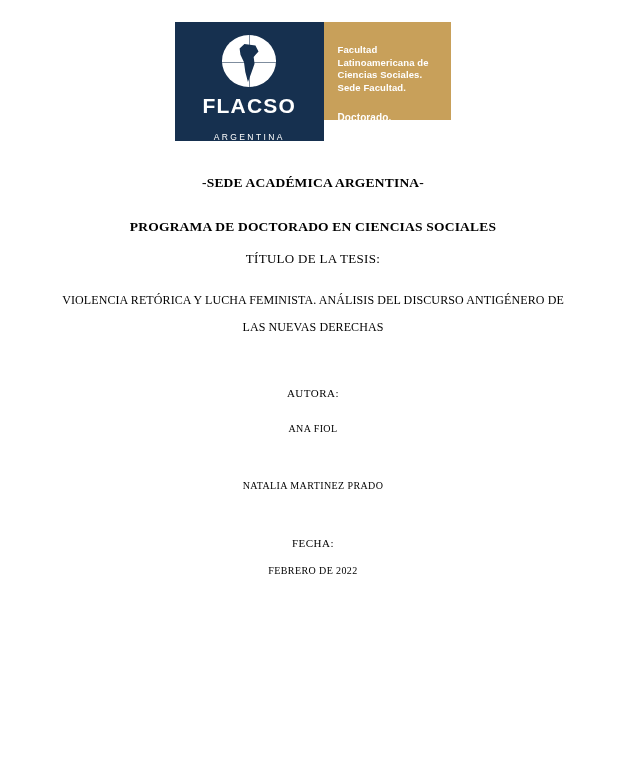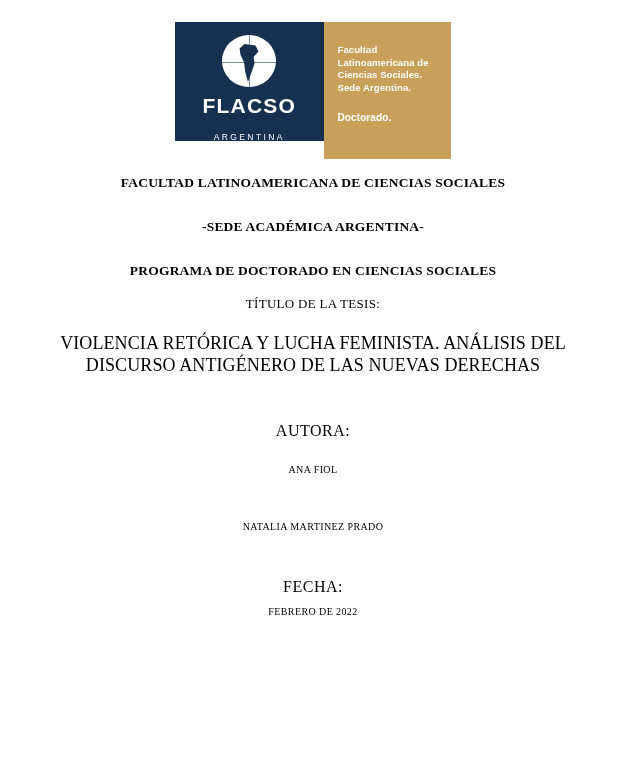--- a/index.html
+++ b/index.html
@@ -87,21 +87,21 @@
     margin-top: 17px;
     color: #ffffff;
     font-family: "Liberation Sans", sans-serif;
     font-size: 8.5px;
     font-weight: normal;
     letter-spacing: 2.4px;
     line-height: 1;
   }
   .logo-right {
     width: 137px;
-    height: 137px;
+    height: 98px;
     background: #c8a05a;
     box-sizing: border-box;
     padding: 22px 0 0 14px;
     color: #ffffff;
     font-family: "Liberation Sans", sans-serif;
   }
   .logo-right .l1 {
     font-size: 9.5px;
     font-weight: bold;
     line-height: 12.5px;
@@ -130,40 +130,40 @@
 
   .title-block {
     text-align: center;
   }
   .label {
     font-size: 13px;
     letter-spacing: .3px;
   }
   .thesis-title {
     margin-top: 20px;
-    font-size: 18px;
-    line-height: 22px;
+    font-size: 12px;
+    line-height: 27px;
     padding: 0 56px;
     letter-spacing: .1px;
   }
 
   .field-block {
     margin-top: 46px;
     text-align: center;
   }
   .field-label {
-    font-size: 16px;
+    font-size: 11px;
     letter-spacing: .5px;
   }
   .field-value {
     margin-top: 24px;
     font-size: 10px;
     letter-spacing: .4px;
   }
-  .field-block.tight .field-value { margin-top: 10px; }
+  .field-block.tight .field-value { margin-top: 16px; }
 </style>
 </head>
 <body>
 
 <div class="page">
 
   <div class="logo-wrap">
     <div class="logo-left">
       <div class="globe">
         <div class="meridian" style="left:27px;"></div>
@@ -171,28 +171,27 @@
         <div class="landmass"></div>
       </div>
       <div class="logo-word">FLACSO</div>
       <div class="logo-sub">ARGENTINA</div>
     </div>
     <div class="logo-right">
       <div class="l1">
         <div>Facultad</div>
         <div>Latinoamericana de</div>
         <div>Ciencias Sociales.</div>
-        <div>Sede Argentina.</div>
+        <div>Sede Facultad.</div>
       </div>
       <div class="l2">Doctorado.</div>
     </div>
   </div>
 
   <div class="inst-block">
-    <div class="inst-line">FACULTAD LATINOAMERICANA DE CIENCIAS SOCIALES</div>
     <div class="inst-line">-SEDE ACADÉMICA ARGENTINA-</div>
     <div class="inst-line">PROGRAMA DE DOCTORADO EN CIENCIAS SOCIALES</div>
   </div>
 
   <div class="title-block">
     <div class="label">TÍTULO DE LA TESIS:</div>
     <div class="thesis-title">VIOLENCIA RETÓRICA Y LUCHA FEMINISTA. ANÁLISIS DEL DISCURSO ANTIGÉNERO DE LAS NUEVAS DERECHAS</div>
   </div>
 
   <div class="field-block">

